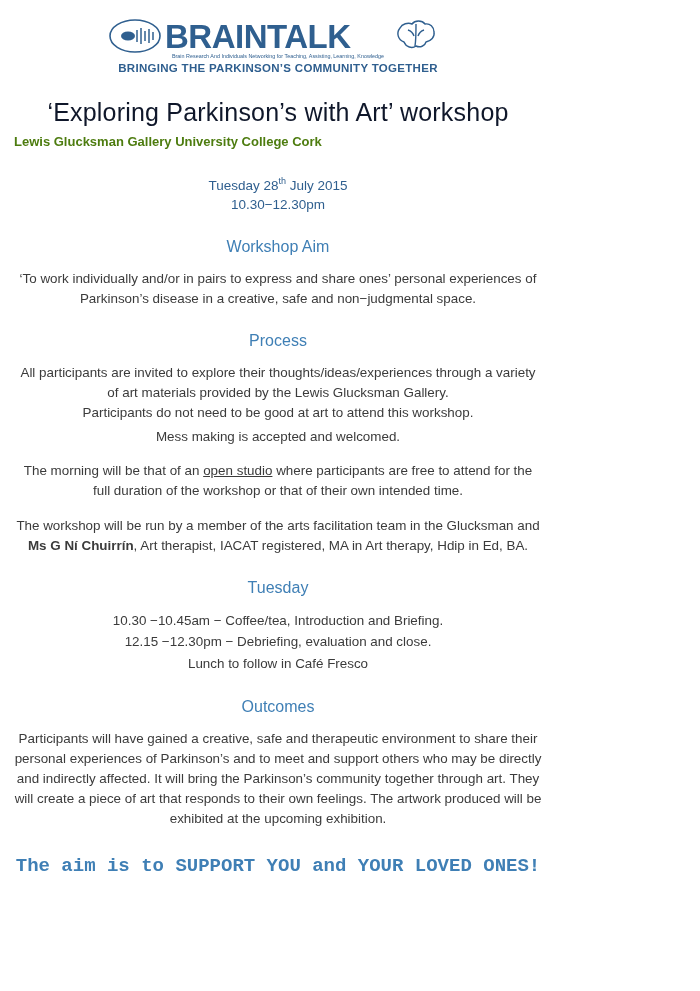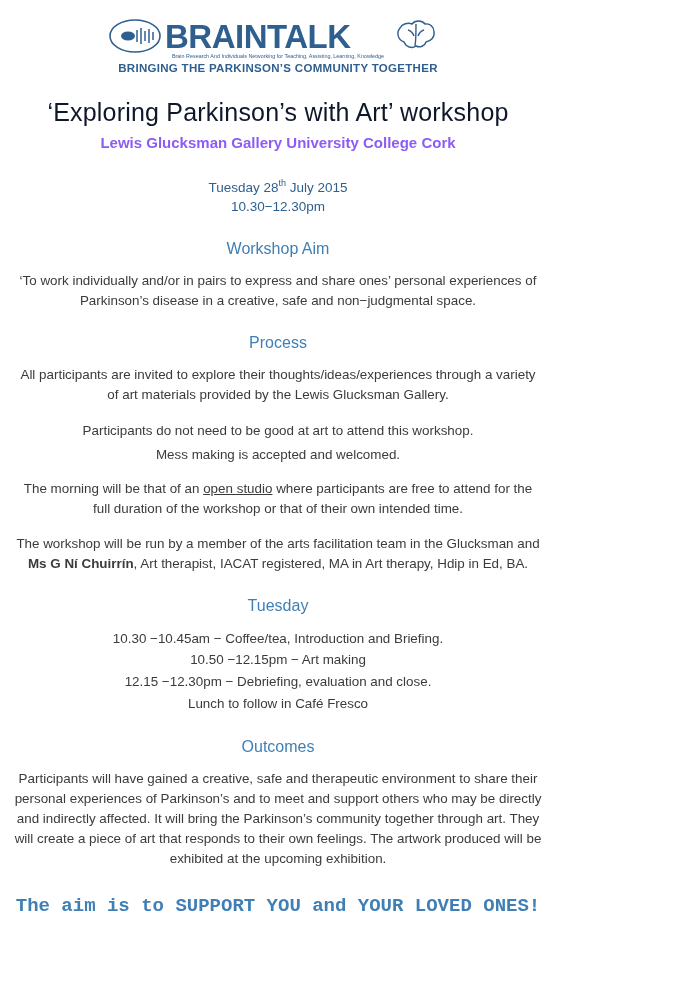--- a/index.html
+++ b/index.html
@@ -41,23 +41,22 @@
   
   .doc-title {
     text-align: center;
     color: #0f172a;
     font-size: 25px;
     font-weight: normal;
     margin: 20px 0 0 0;
     letter-spacing: 0.2px;
   }
   .doc-subtitle {
-    text-align: center;
-    color: #8b5cf6;
-    font-size: 15px;
+    color: #4d7c0f;
+    font-size: 13px;
     font-weight: bold;
     margin: 7px 0 0 0;
   }
   .date-line {
     text-align: center;
     color: #2f5f8f;
     font-size: 13.5px;
     margin: 26px 0 0 0;
     line-height: 1.45;
   }
@@ -151,31 +150,30 @@
   <div class="date-line">
     <span>Tuesday 28</span><sup>th</sup><span> July 2015</span><br>
     <span>10.30−12.30pm</span>
   </div>
 
   <h3 class="section-head">Workshop Aim</h3>
   <p class="body-text" style="max-width:640px">‘To work individually and/or in pairs to express and share ones’ personal experiences of Parkinson’s disease in a creative, safe and non−judgmental space.</p>
 
   <h3 class="section-head">Process</h3>
   <p class="body-text" style="max-width:652px">All participants are invited to explore their thoughts/ideas/experiences through a variety of art materials provided by the Lewis Glucksman Gallery.</p>
-  <p class="body-text" style="margin-top:16px">Participants do not need to be good at art to attend this workshop.</p>
+  <p class="body-text" style="margin-top:0">Participants do not need to be good at art to attend this workshop.</p>
   <p class="body-text" style="margin-top:4px">Mess making is accepted and welcomed.</p>
 
   <p class="body-text block-gap" style="max-width:652px"><span>The morning will be that of an </span><span class="u">open studio</span><span> where participants are free to attend for the full duration of the workshop or that of their own intended time.</span></p>
 
   <p class="body-text block-gap" style="max-width:652px"><span>The workshop will be run by a member of the arts facilitation team in the Glucksman and </span><span class="b">Ms G Ní Chuirrín</span><span>, Art therapist, IACAT registered, MA in Art therapy, Hdip in Ed, BA.</span></p>
 
   <h3 class="section-head">Tuesday</h3>
   <div class="schedule-list">
     <div>10.30 −10.45am − Coffee/tea, Introduction and Briefing.</div>
-    <div>10.50 −12.15pm − Art making</div>
     <div>12.15 −12.30pm − Debriefing, evaluation and close.</div>
     <div>Lunch to follow in Café Fresco</div>
   </div>
 
   <h3 class="section-head">Outcomes</h3>
   <p class="body-text" style="max-width:648px">Participants will have gained a creative, safe and therapeutic environment to share their personal experiences of Parkinson’s and to meet and support others who may be directly and indirectly affected. It will bring the Parkinson’s community together through art. They will create a piece of art that responds to their own feelings. The artwork produced will be exhibited at the upcoming exhibition.</p>
 
   <div class="footer-line">The aim is to SUPPORT YOU and YOUR LOVED ONES!</div>
 
 </div>

